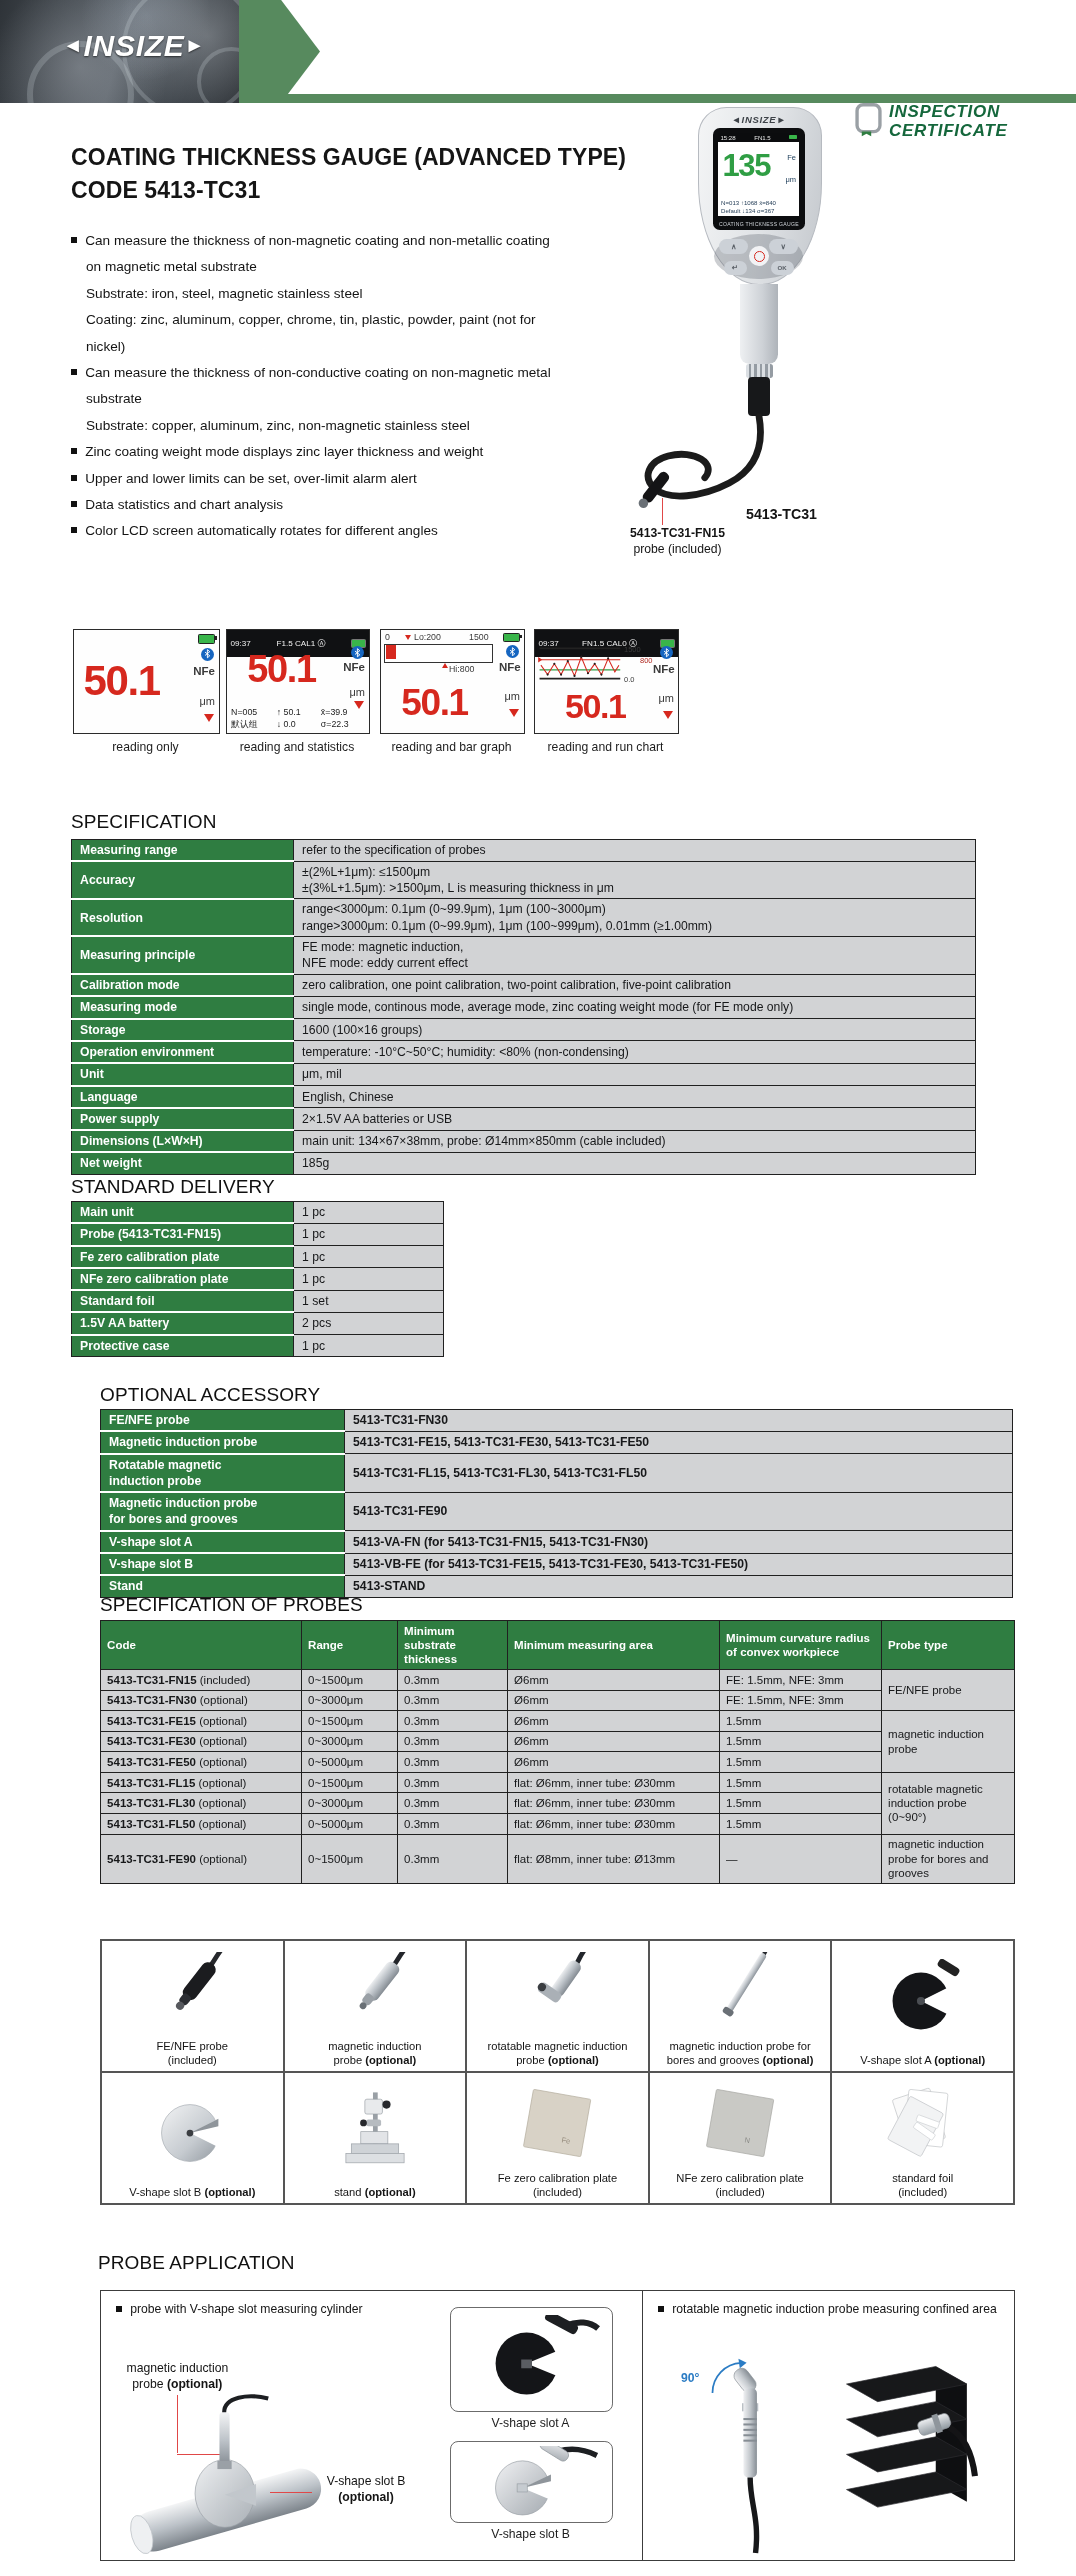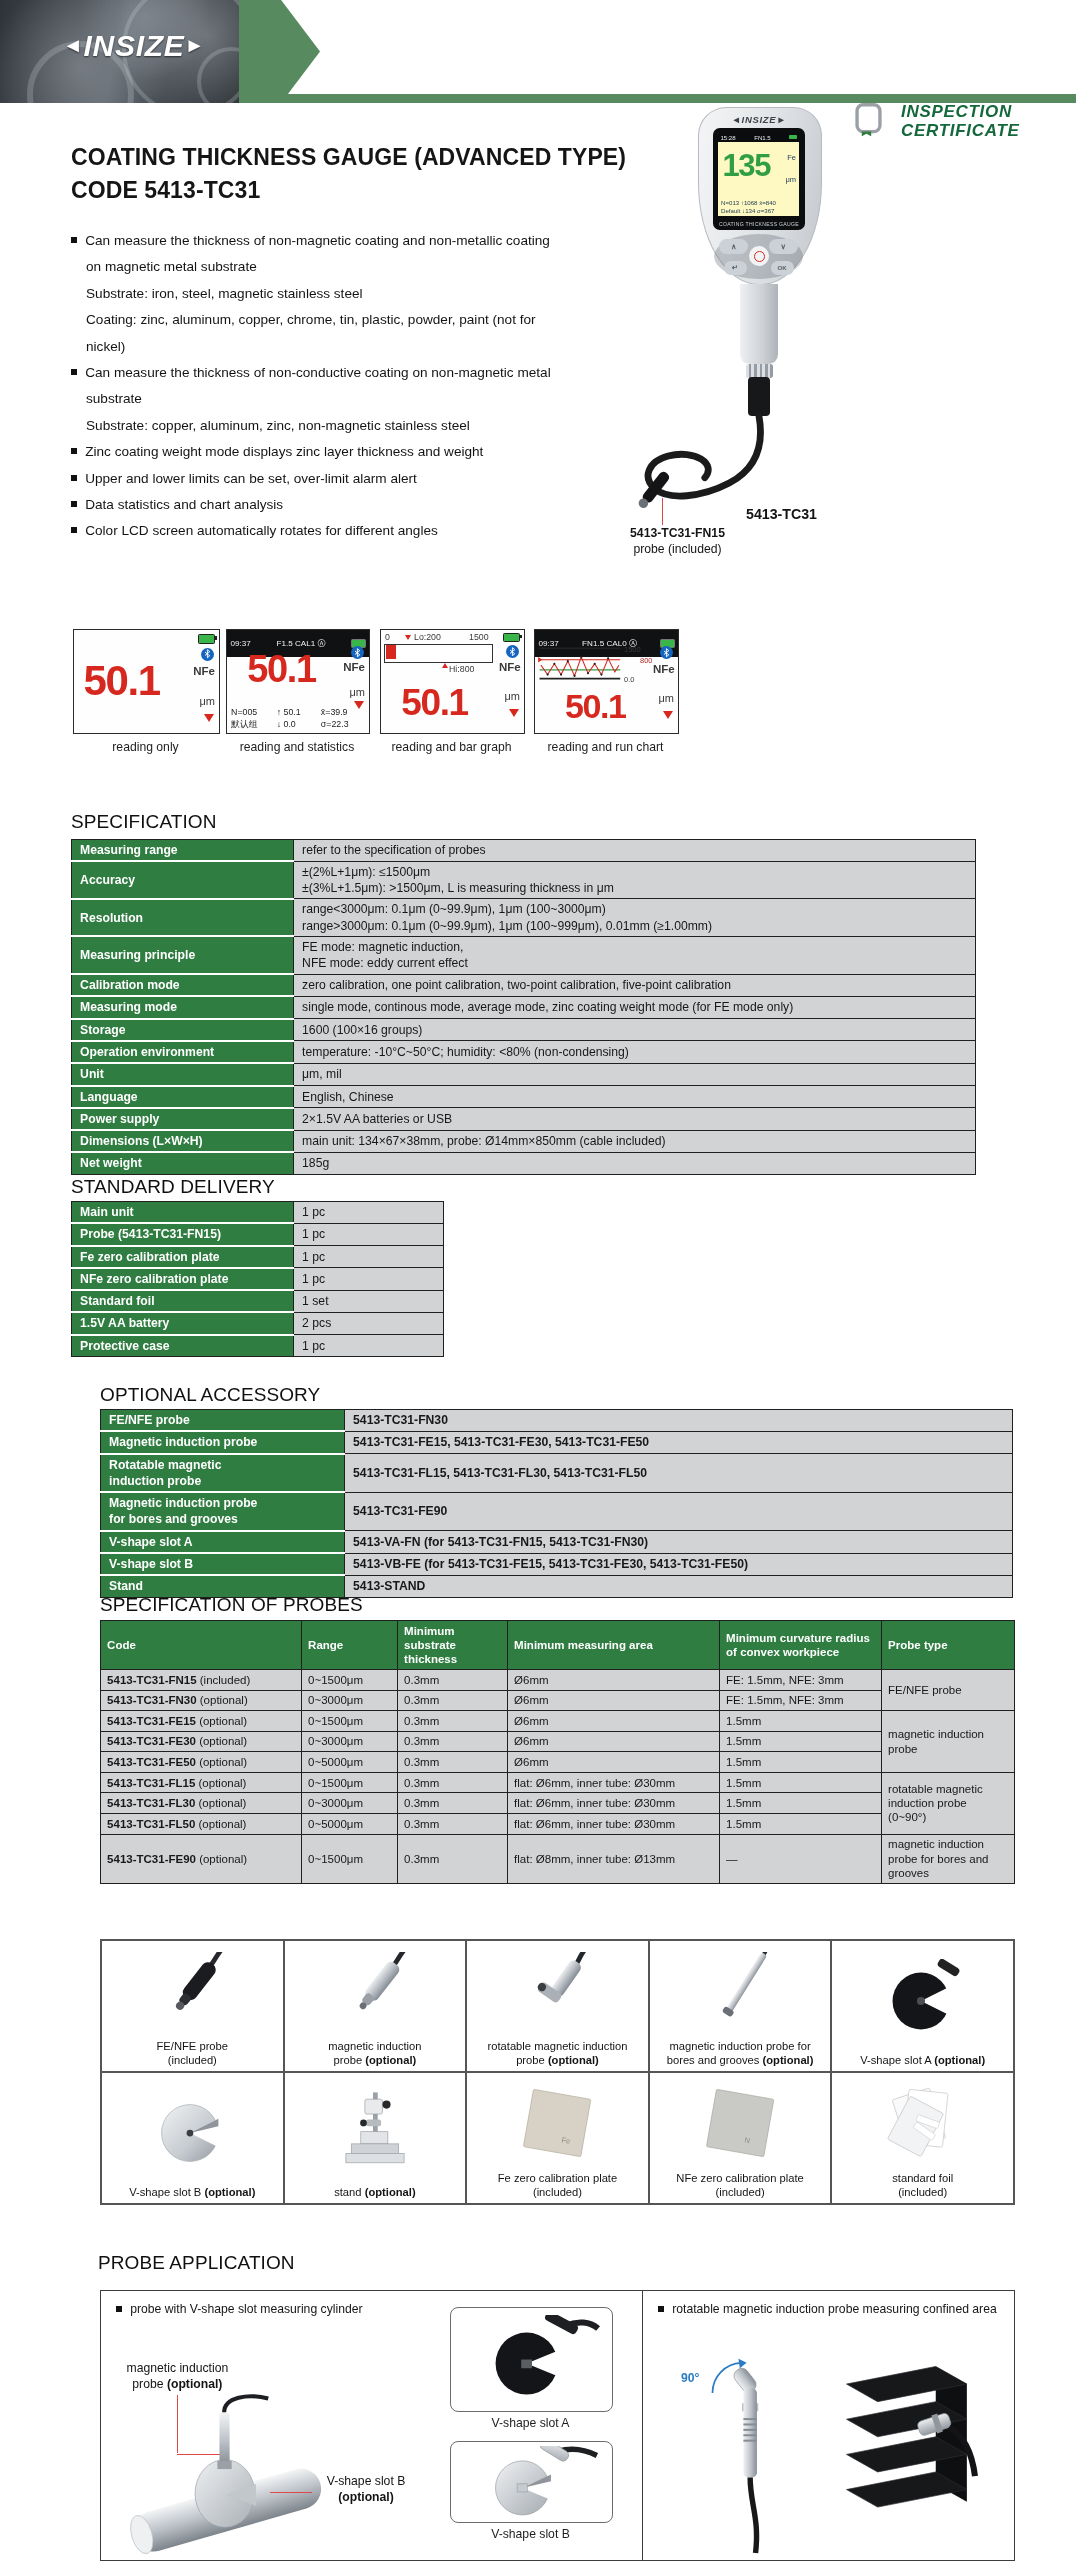--- a/index.html
+++ b/index.html
@@ -15,39 +15,39 @@
       linear-gradient(105deg,#2e3338,#5a6168 45%,#343a40 72%,#1f2327)}
   .banner-ring{position:absolute;border-radius:50%;border:4.1px solid rgba(220,226,232,.22)}
   .logo{position:absolute;left:19px;top:28.5px;width:230px;text-align:center;color:#fff;
         font-style:italic;font-weight:bold;font-size:30px;letter-spacing:0.7px;
         text-shadow:0 1.4px 2px rgba(0,0,0,.6);white-space:nowrap}
   .logo .arr{font-size:20.3px;vertical-align:4.1px}
   .chevron{left:239px;top:0;width:81px;height:103px;background:#578a5e;
            clip-path:polygon(0 0,52% 0,100% 50%,52% 100%,0 100%)}
   .stripe{left:239px;top:94px;width:838px;height:8.8px;background:#578a5e}
   
-  .cert{left:853px;top:102px;display:flex;gap:17px;align-items:flex-start}
+  .cert{left:853px;top:102px;display:flex;gap:5px;align-items:flex-start}
   .cert-text{font-style:italic;font-weight:bold;font-size:17px;line-height:19px;
              color:#15673c;letter-spacing:0.7px}
   
   .title{left:71px;top:141px;font-size:23px;font-weight:bold;line-height:33px;
          color:#151515;white-space:pre-line;letter-spacing:0.1px}
   .features{left:71px;top:228px;width:488px;font-size:13.6px;line-height:26.4px;color:#141414}
   .fitem{padding-left:15px;text-indent:-15px}
   .fitem.sub{padding-left:15px;text-indent:0}
   .bsq{display:inline-block;width:6.1px;height:6.1px;background:#111;margin-right:8.1px;vertical-align:2px}
   
   .dev{left:671px;top:102px;width:291px;height:475px}
   .dev-body{position:absolute;left:27px;top:5.4px;width:122px;height:176px;
     background:linear-gradient(100deg,#f4f5f6,#dfe2e5 55%,#c3c7cc);
     border:0.7px solid #b6bac0;border-radius:28.5px 28.5px 61px 61px/28.5px 28.5px 102px 102px}
   .dev-logo{position:absolute;left:27px;top:12.2px;width:122px;text-align:center;
     font-size:9.5px;font-weight:bold;font-style:italic;color:#3d4248;letter-spacing:0.7px}
   .bezel{position:absolute;left:42px;top:26px;width:92px;height:102px;background:#0c0d0f;border-radius:6.8px}
-  .lcd{position:absolute;left:5.4px;top:4.7px;width:81px;height:83px;background:#fef9c3;overflow:hidden}
+  .lcd{position:absolute;left:5.4px;top:4.7px;width:81px;height:83px;background:#ffffff;overflow:hidden}
   .lcdbar{position:absolute;left:0;top:0;right:0;height:9.5px;background:#0b0c0e;color:#e8e8e8;
     font-size:6.1px;display:flex;align-items:center;justify-content:space-between;padding:0 2px}
   .lcd-val{position:absolute;left:4.1px;top:15px;font-size:31px;font-weight:bold;color:#2f9e44;letter-spacing:-1.4px}
   .lcd-fe{position:absolute;right:3.4px;top:20.3px;font-size:7.5px;color:#23425e}
   .lcd-um{position:absolute;right:3.4px;top:42px;font-size:7.5px;color:#23425e}
   .lcd-st{position:absolute;left:2.7px;right:2.7px;bottom:1.4px;font-size:6.1px;line-height:7.5px;color:#1e3852;white-space:pre-line}
   .bezel-cap{position:absolute;left:0;right:0;bottom:2.7px;text-align:center;color:#cfd3d8;
     font-size:5.1px;letter-spacing:0.3px}
   .keypad{position:absolute;left:43px;top:132px;width:89px;height:45px;border-radius:50%;
     background:rgba(72,78,88,.28)}

